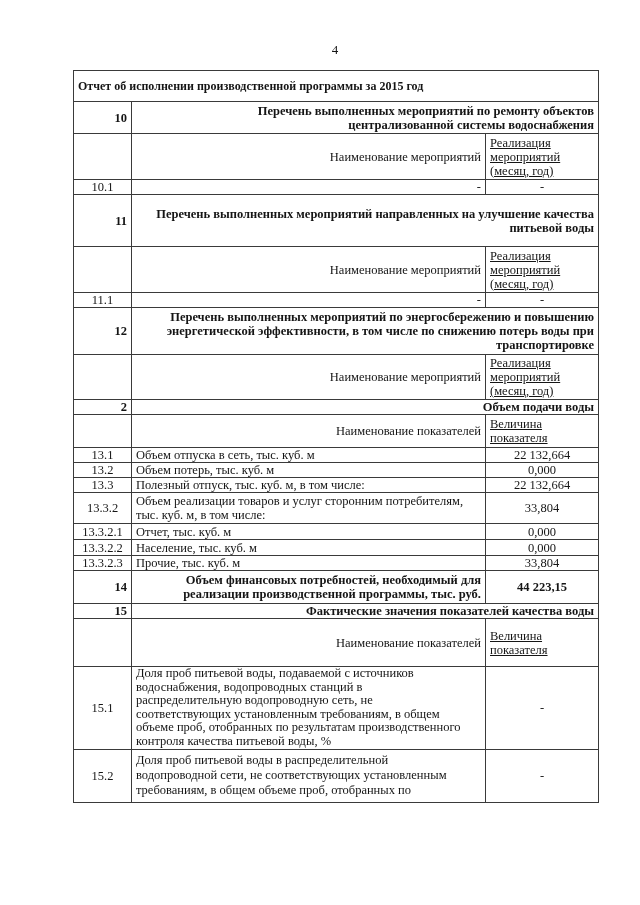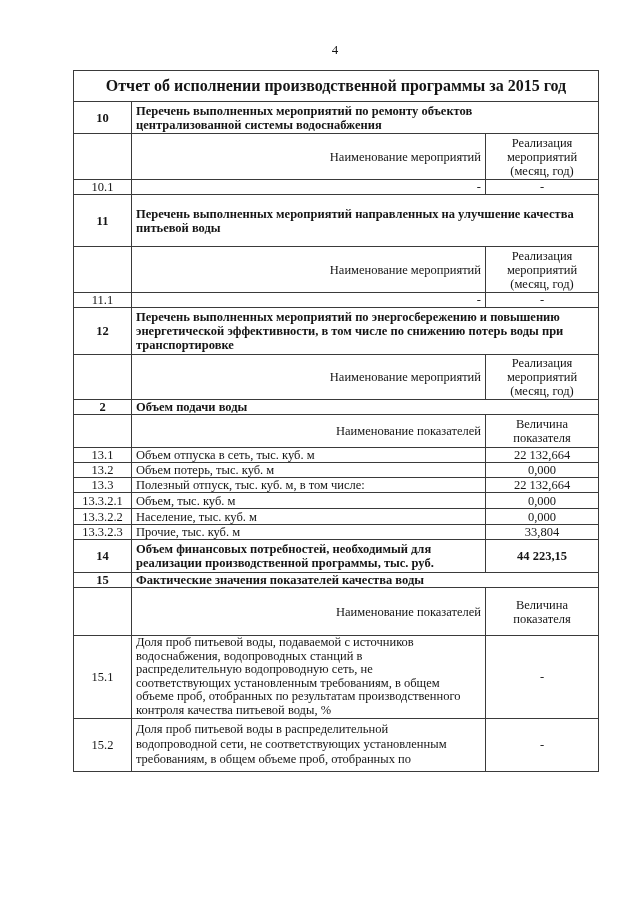--- a/index.html
+++ b/index.html
@@ -9,23 +9,23 @@
                    font-size: 13px; padding-left: 30px; box-sizing: border-box; }
     table.report { position: absolute; left: 73px; top: 70px; width: 525px;
                    border-collapse: collapse; table-layout: fixed; font-size: 12.5px; }
     table.report td { border: 1px solid #3a3a3a; padding: 0 4px; line-height: 14px;
                       vertical-align: middle; white-space: pre-line; overflow: hidden; }
     col.c-num { width: 58px; }
     col.c-name { width: 354px; }
     col.c-val { width: 113px; }
     td.num { text-align: center; padding: 0 2px; }
     td.center { text-align: right; }
-    td.bold, td.bold span { font-weight: bold; }
-    td.title { text-align: center; font-weight: bold; font-size: 16px; }
-    td.hdr-val { text-align: center; line-height: 15px; }
+    td.bold, td.bold span { font-weight: bold; text-align: right; }
+    td.title { font-weight: bold; font-size: 12px; }
+    td.hdr-val { text-align: left; line-height: 15px; text-decoration: underline; }
     td.val { text-align: center; }
   </style>
 </head>
 <body>
 
 <div class="page-number">4</div>
 
 <table class="report">
   <colgroup>
       <col class="c-num">
@@ -106,23 +106,29 @@
   <tr style="height:14px">
     <td class="num">13.2</td>
     <td>Объем потерь, тыс. куб. м</td>
     <td class="val">0,000</td>
   </tr>
   <tr style="height:15px">
     <td class="num">13.3</td>
     <td>Полезный отпуск, тыс. куб. м, в том числе:</td>
     <td class="val">22 132,664</td>
   </tr>
+  <tr style="height:31px">
+    <td class="num">13.3.2</td>
+    <td>Объем реализации товаров и услуг сторонним потребителям,
+тыс. куб. м, в том числе:</td>
+    <td class="val">33,804</td>
+  </tr>
   <tr style="height:16px">
     <td class="num">13.3.2.1</td>
-    <td>Объем, тыс. куб. м</td>
+    <td>Отчет, тыс. куб. м</td>
     <td class="val">0,000</td>
   </tr>
   <tr style="height:16px">
     <td class="num">13.3.2.2</td>
     <td>Население, тыс. куб. м</td>
     <td class="val">0,000</td>
   </tr>
   <tr style="height:15px">
     <td class="num">13.3.2.3</td>
     <td>Прочие, тыс. куб. м</td>

